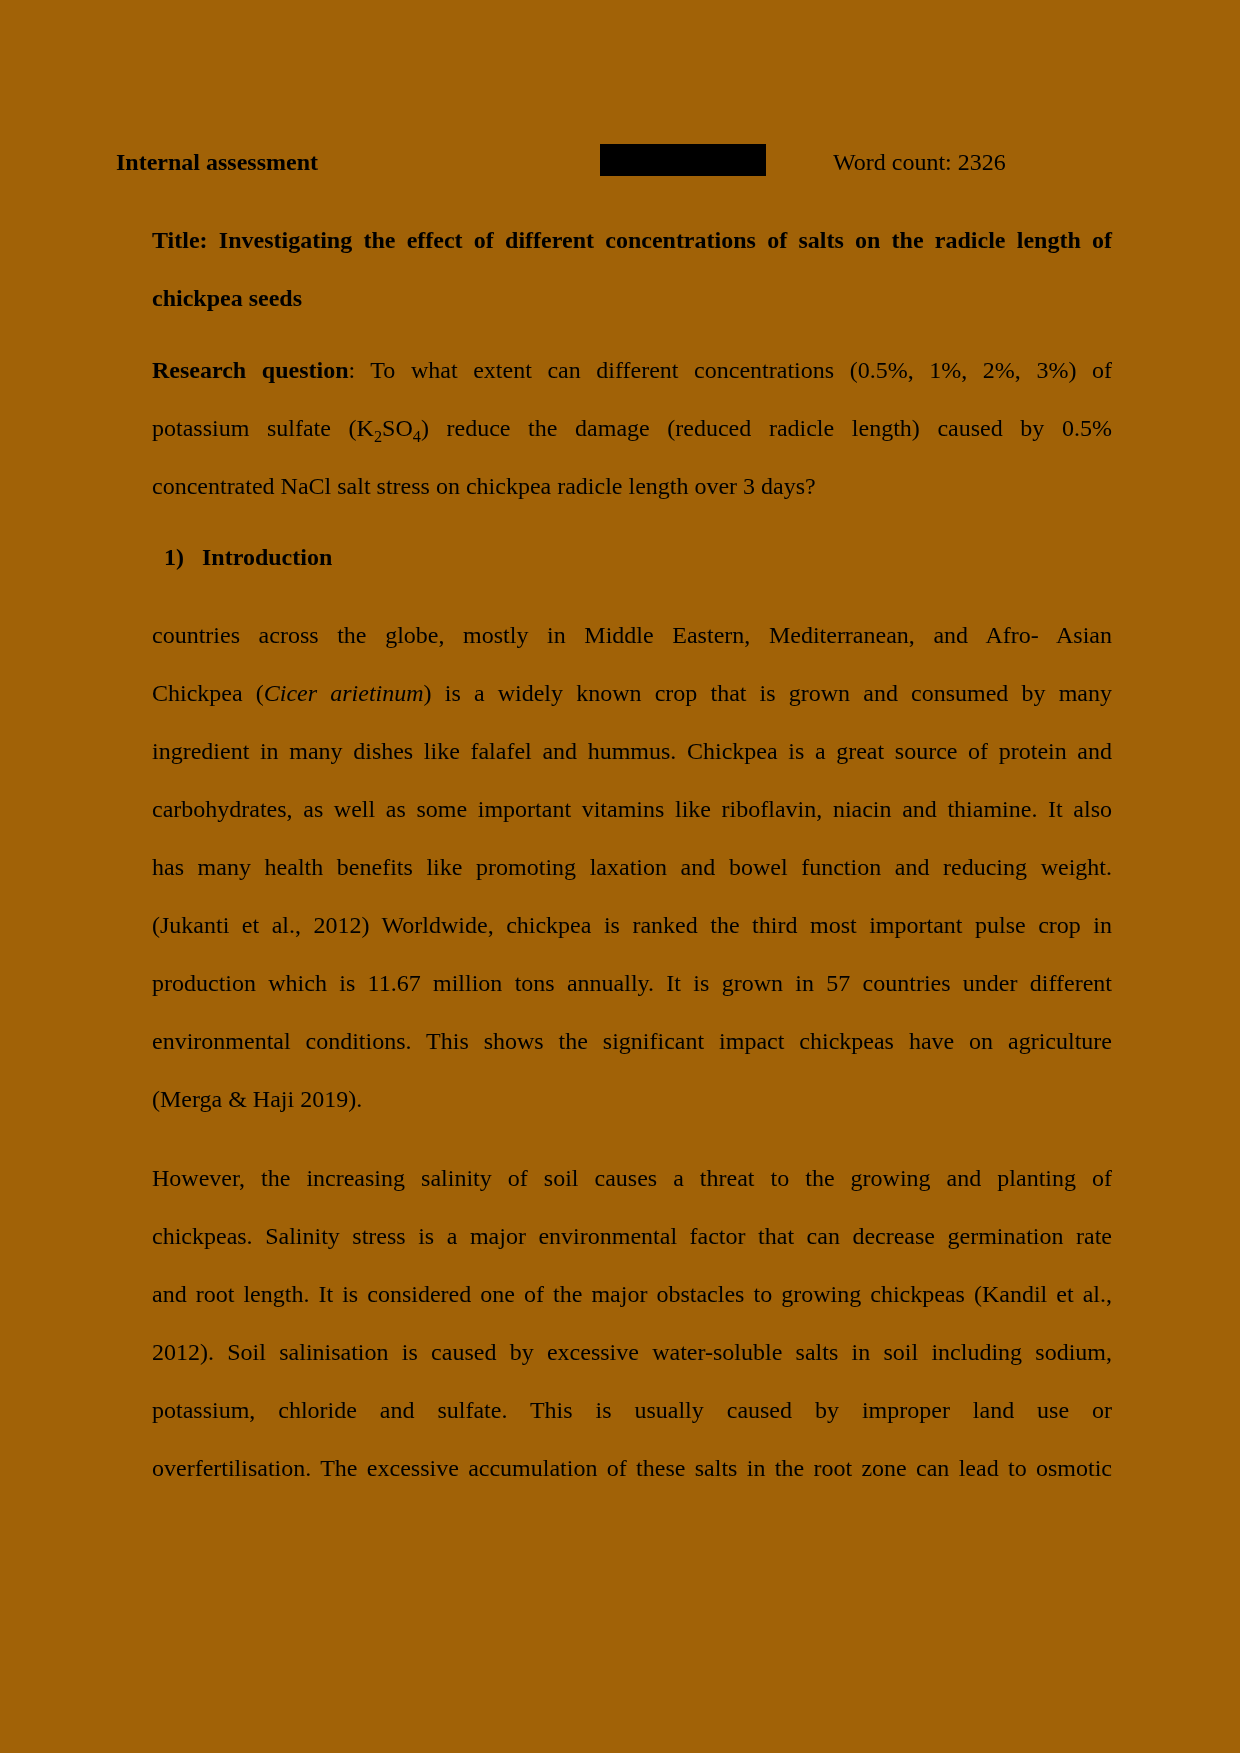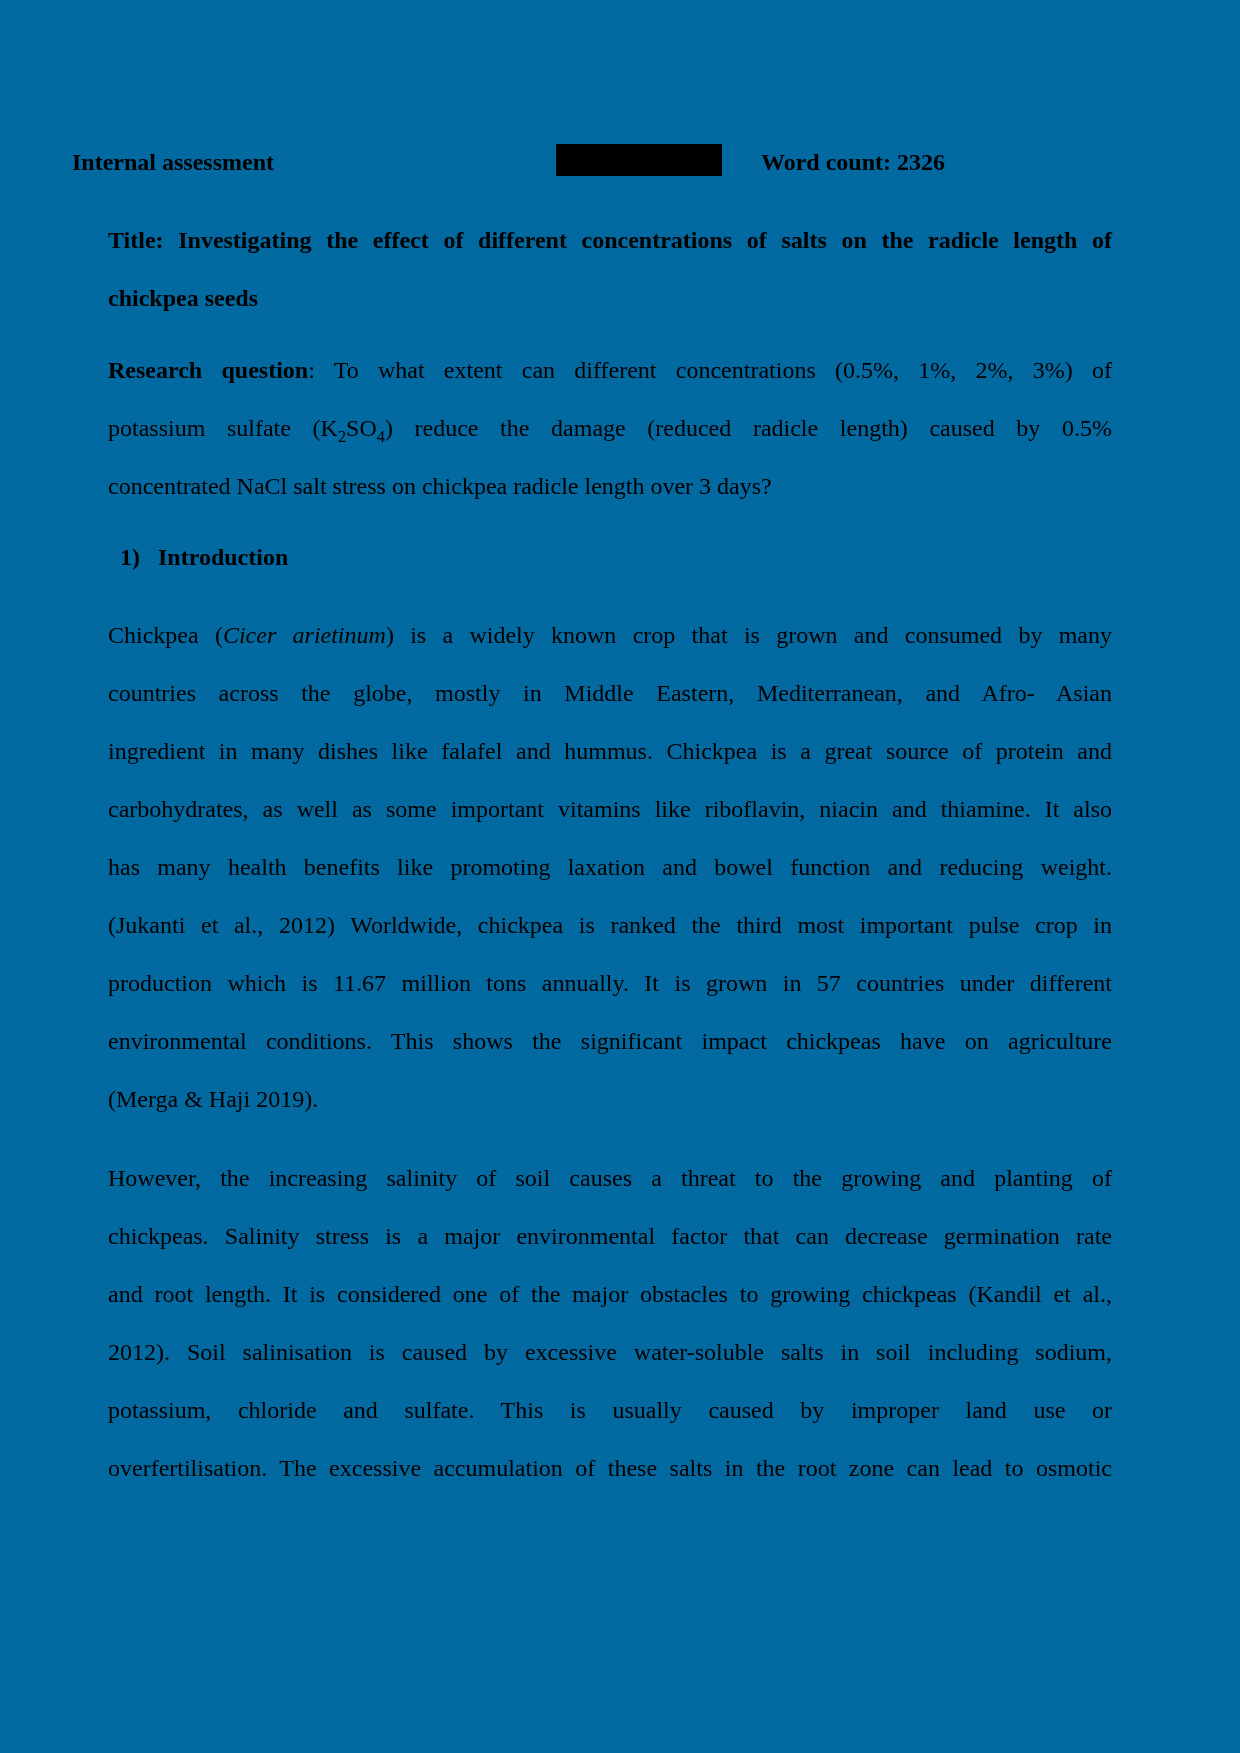--- a/index.html
+++ b/index.html
@@ -12,45 +12,44 @@
     height: 1753px;
     overflow: hidden;
     font-family: "Liberation Serif", "DejaVu Serif", serif;
     font-size: 24px;
     color: #000000;
   }
   .page {
     box-sizing: border-box;
     width: 1240px;
     height: 1753px;
-    padding: 133px 128px 0 72px;
-    background: #0369a1;
+    padding: 133px 128px 0 116px;
+    background: #a16207;
   }
   
   .doc-header {
     position: relative;
     height: 58px;
     line-height: 58px;
   }
   .hdr-left {
     font-weight: 700;
   }
   .redaction {
     position: absolute;
     left: 484px;
     top: 11px;
     width: 166px;
     height: 32px;
     background: #000000;
   }
   .hdr-right {
     position: absolute;
-    left: 689px;
+    left: 717px;
     top: 0;
-    font-weight: bold;
   }
   
   .para {
     line-height: 58px;
     margin-left: 36px;
   }
   .para .line {
     text-align: justify;
     text-align-last: justify;
   }
@@ -99,22 +98,22 @@
       <div class="line"><span class="b">Research question</span><span>: To what extent can different concentrations (0.5%, 1%, 2%, 3%) of</span></div>
       <div class="line"><span>potassium sulfate (K</span><sub>2</sub><span>SO</span><sub>4</sub><span>) reduce the damage (reduced radicle length) caused by 0.5%</span></div>
       <div class="line last"><span>concentrated NaCl salt stress on chickpea radicle length over 3 days?</span></div>
     </div>
 
   <div class="heading">
     <span class="h-num">1)</span><span class="h-label">Introduction</span>
   </div>
 
   <div class="para p1-block">
+      <div class="line"><span>countries across the globe, mostly in Middle Eastern, Mediterranean, and Afro- Asian</span></div>
       <div class="line"><span>Chickpea (</span><span class="i">Cicer arietinum</span><span>) is a widely known crop that is grown and consumed by many</span></div>
-      <div class="line"><span>countries across the globe, mostly in Middle Eastern, Mediterranean, and Afro- Asian</span></div>
       <div class="line"><span>ingredient in many dishes like falafel and hummus. Chickpea is a great source of protein and</span></div>
       <div class="line"><span>carbohydrates, as well as some important vitamins like riboflavin, niacin and thiamine. It also</span></div>
       <div class="line"><span>has many health benefits like promoting laxation and bowel function and reducing weight.</span></div>
       <div class="line"><span>(Jukanti et al., 2012) Worldwide, chickpea is ranked the third most important pulse crop in</span></div>
       <div class="line"><span>production which is 11.67 million tons annually. It is grown in 57 countries under different</span></div>
       <div class="line"><span>environmental conditions. This shows the significant impact chickpeas have on agriculture</span></div>
       <div class="line last"><span>(Merga &amp; Haji 2019).</span></div>
     </div>
 
   <div class="para p2-block">

